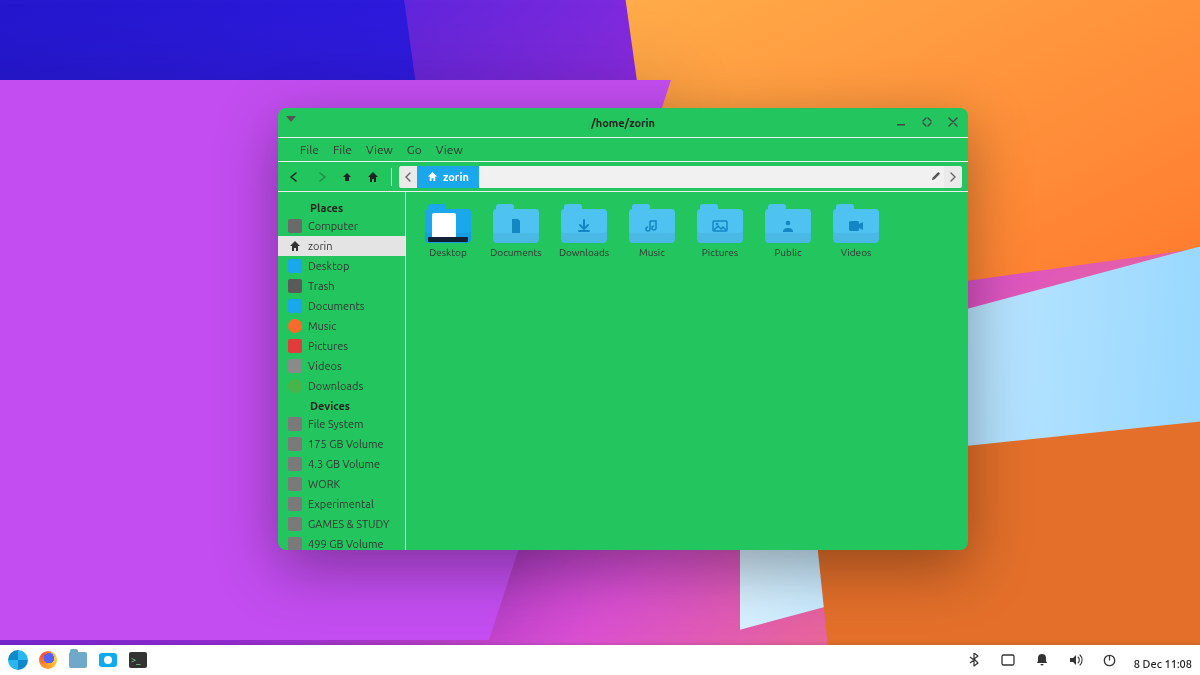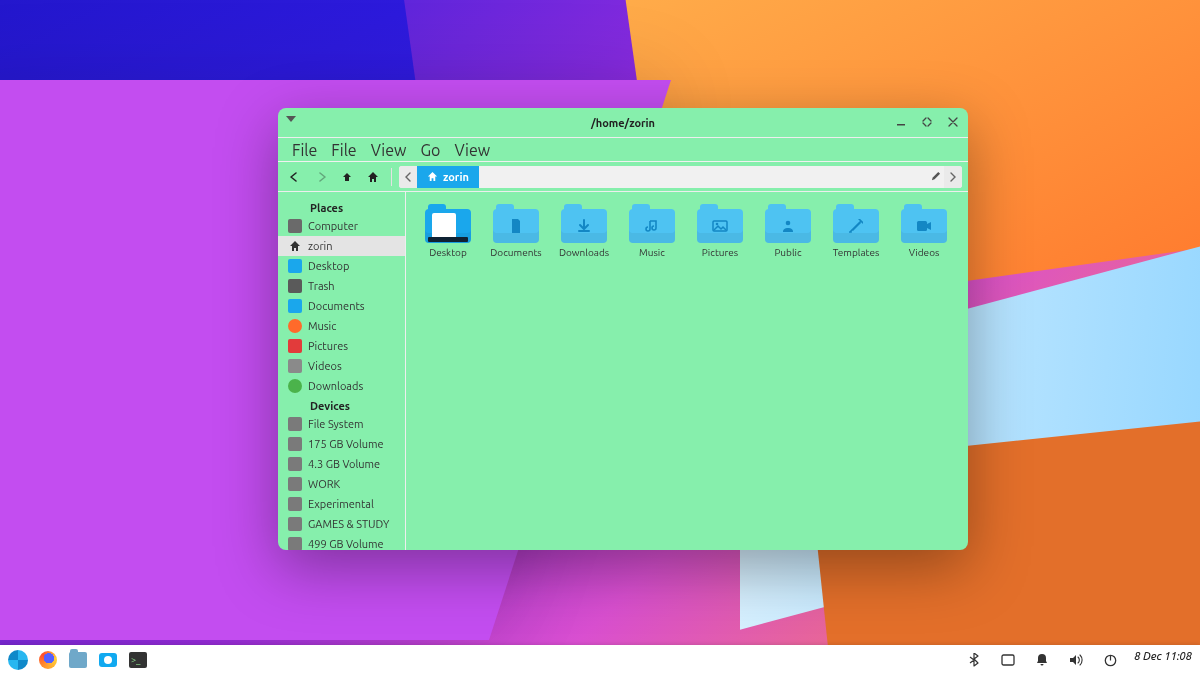--- a/index.html
+++ b/index.html
@@ -32,42 +32,42 @@
   }
   .shape.s5 { 
     left:-60px; top:-60px; width:480px; height:380px;
     background: linear-gradient(160deg,#2016c8,#3a1ef0);
     transform: rotate(-8deg);
   }
 
   
   .window {
     position: absolute; left: 278px; top: 108px; width: 690px; height: 442px;
-    background: #86efac; border-radius: 8px; box-shadow: 0 18px 60px rgba(0,0,0,.35);
+    background: #22c55e; border-radius: 8px; box-shadow: 0 18px 60px rgba(0,0,0,.35);
     display: flex; flex-direction: column; overflow: hidden;
     color: #2b2b2b;
   }
 
   .titlebar {
     height: 30px; display: flex; align-items: center; justify-content: center;
     position: relative; font-size: 11px; font-weight: 600; color: #222;
     border-bottom: 1px solid #eee;
   }
   .titlebar .win-menu-icon {
     position: absolute; left: 8px; top: 8px; color:#555; cursor:pointer;
   }
   .titlebar .winbtns { position: absolute; right: 6px; top: 5px; display: flex; gap: 8px; }
   .titlebar .winbtns span {
     width: 18px; height: 18px; display:inline-flex; align-items:center; justify-content:center;
     font-size: 10px; color:#444; cursor:pointer; border-radius:4px;
   }
 
   .menubar {
     height: 24px; display: flex; align-items: center; gap: 14px;
-    padding: 0 14px; font-size: 16px; color: #333; border-bottom:1px solid #f1f1f1;
+    padding: 0 22px; font-size: 12px; color: #333; border-bottom:1px solid #f1f1f1;
   }
   .menubar span { cursor:pointer; }
 
   .toolbar {
     height: 30px; display:flex; align-items:center; gap:4px;
     padding: 0 6px; border-bottom:1px solid #eee;
   }
   .toolbar .navbtn {
     width: 22px; height:22px; display:inline-flex; align-items:center; justify-content:center;
     font-size:12px; cursor:pointer; border-radius:4px; color:#333;
@@ -148,21 +148,21 @@
   }
 
   
   .taskbar{
     position:absolute; left:0; right:0; bottom:0; height:30px;
     background:#fff; display:flex; align-items:center;
     padding:0 8px; font-size:11px; color:#222;
     box-shadow: 0 -1px 4px rgba(0,0,0,.12);
   }
   .taskbar .left{ display:flex; align-items:center; gap:10px; }
-  .taskbar .right{ margin-left:auto; display:flex; align-items:flex-start; gap:14px;font-style:italic; }
+  .taskbar .right{ margin-left:auto; display:flex; align-items:flex-end; gap:14px; }
   .taskbar .tbicon{
     width:20px; height:20px; display:inline-flex; align-items:center; justify-content:center;
     cursor:pointer; border-radius:3px; position:relative;
   }
   .taskbar .zorin{
     width:20px;height:20px;border-radius:50%;
     background: conic-gradient(#28b7f0 0 25%, #1089c9 0 50%, #28b7f0 0 75%, #1089c9 0 100%);
   }
   .taskbar .firefox{
     width:18px;height:18px;border-radius:50%;
@@ -412,31 +412,20 @@
                   <circle cx="7" cy="4" r="2.3" fill="#1387c4"></circle>
                   <path d="M2 13c0-3 2-4 5-4s5 1 5 4" fill="#1387c4"></path>
                 </svg>
               </span>
             </div>
             <span>Public</span>
           </div>
           <div class="cell">
             <div class="foldericon">
               <span class="glyph">
-                <svg width="14" height="14" viewBox="0 0 14 14">
-                  <path d="M2 12 12 2M2 12l-1 1 1 0 0-1zM10 0l4 4" stroke="#1387c4" stroke-width="1.6" fill="none" stroke-linecap="round"></path>
-                  <path d="M3 11 11 3l1 1-8 8z" fill="#1387c4"></path>
-                </svg>
-              </span>
-            </div>
-            <span>Templates</span>
-          </div>
-          <div class="cell">
-            <div class="foldericon">
-              <span class="glyph">
                 <svg width="16" height="12" viewBox="0 0 16 12">
                   <rect x="1" y="1" width="10" height="10" rx="1.5" fill="#1387c4"></rect>
                   <path d="M11 4l4-2v8l-4-2z" fill="#1387c4"></path>
                 </svg>
               </span>
             </div>
             <span>Videos</span>
           </div>
         </div>
     </div>

